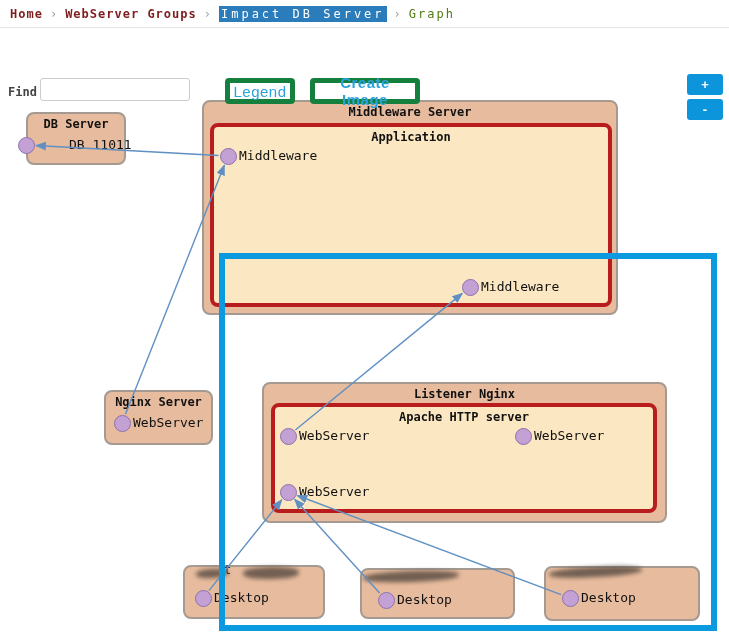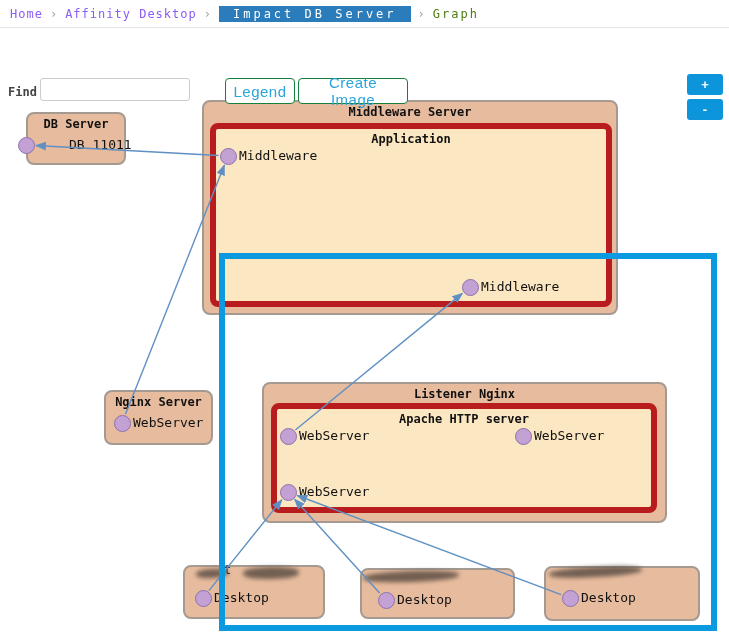--- a/index.html
+++ b/index.html
@@ -2,63 +2,63 @@
 <html><head>
 <meta charset="utf-8">
 <style>
   html,body{margin:0;padding:0;background:#fff;}
   .app{position:relative;width:729px;height:636px;background:#fff;overflow:hidden;
        font-family:"DejaVu Sans Mono",monospace;}
   
   .breadcrumb{position:absolute;left:0;top:0;width:729px;height:28px;
     border-bottom:1px solid #e6e6e6;display:flex;align-items:center;
     padding-left:10px;box-sizing:border-box;font-size:12px;letter-spacing:1px;}
-  .crumb-link{color:#8b5cf6;cursor:pointer;}
+  .crumb-link{color:#7f1d1d;cursor:pointer;font-weight:bold;}
   .crumb-sep{color:#9aa2a9;margin:0 7px;}
-  .crumb-selected{color:#fff;background:#2a7cba;padding:1px 14px;letter-spacing:3px;}
+  .crumb-selected{color:#fff;background:#2a7cba;padding:1px 2px;letter-spacing:3px;}
   .crumb-current{color:#4d7c0f;letter-spacing:2px;}
   
   .toolbar{position:absolute;left:0;top:36px;width:729px;height:36px;z-index:50;}
   .find-label{position:absolute;left:8px;top:49px;font-weight:bold;font-size:12px;color:#444;}
   .find-input{position:absolute;left:40px;top:42px;width:150px;height:23px;
     border:1px solid #ccc;border-radius:3px;box-sizing:border-box;font:13px "DejaVu Sans Mono",monospace;padding:0 6px;}
-  .btn{position:absolute;top:42px;height:26px;background:#fff;border:1px solid #15803d;
+  .btn{position:absolute;top:42px;height:26px;background:#fff;border:5px solid #15803d;
     border-radius:4px;color:#2aa3dc;font:15px "Liberation Sans",sans-serif;letter-spacing:.5px;
     display:flex;align-items:center;justify-content:center;cursor:pointer;box-sizing:border-box;}
   .btn-legend{left:225px;width:70px;}
-  .btn-create{left:298px;width:110px;}
+  .btn-create{left:310px;width:110px;font-weight:bold;}
   .zoom-btn{position:absolute;width:36px;height:21px;background:#0c95da;color:#fff;border:none;
     border-radius:3px;font:bold 13px "Liberation Sans",sans-serif;cursor:pointer;z-index:50;
     display:flex;align-items:center;justify-content:center;}
   .zoom-in{left:687px;top:74px;}
   .zoom-out{left:687px;top:99px;}
   
   #graph-canvas{position:absolute;left:0;top:0;width:729px;height:636px;}
   .group{position:absolute;box-sizing:border-box;border-radius:8px;}
   .group.outer{background:#e7bb9d;border:2px solid #a59a92;}
-  .group.inner{background:#fbe7c1;border:6px solid #b91c1c;}
+  .group.inner{background:#fbe7c1;border:4px solid #b91c1c;}
   .group-title{text-align:center;font-weight:bold;font-size:12px;color:#111;padding-top:3px;
     white-space:nowrap;overflow:hidden;}
   .node-circle{position:absolute;width:17px;height:17px;border-radius:50%;
     background:#c3a1d4;border:1.5px solid #8d72ac;box-sizing:border-box;cursor:pointer;}
   .node-label{position:absolute;font-size:13px;color:#111;line-height:16px;white-space:nowrap;}
   .smudge{position:absolute;background:#5d4f45;border-radius:45%;filter:blur(2px);opacity:.85;}
   .partial-char{position:absolute;font-size:12px;color:#333;}
   #edge-layer{position:absolute;left:0;top:0;z-index:30;pointer-events:none;}
   .selection-rect{position:absolute;box-sizing:border-box;z-index:40;pointer-events:none;}
 </style>
 </head>
 <body>
 
 <div class="app">
 
   <nav class="breadcrumb">
     <span class="crumb-link">Home</span>
     <span class="crumb-sep">›</span>
-    <span class="crumb-link">Affinity Desktop</span>
+    <span class="crumb-link">WebServer Groups</span>
     <span class="crumb-sep">›</span>
     <span class="crumb-selected">Impact DB Server</span>
     <span class="crumb-sep">›</span>
     <span class="crumb-current">Graph</span>
   </nav>
 
   <div class="toolbar">
     <label class="find-label">Find</label>
     <input class="find-input" type="text" value="" style="">
     <button class="btn btn-legend">Legend</button>

